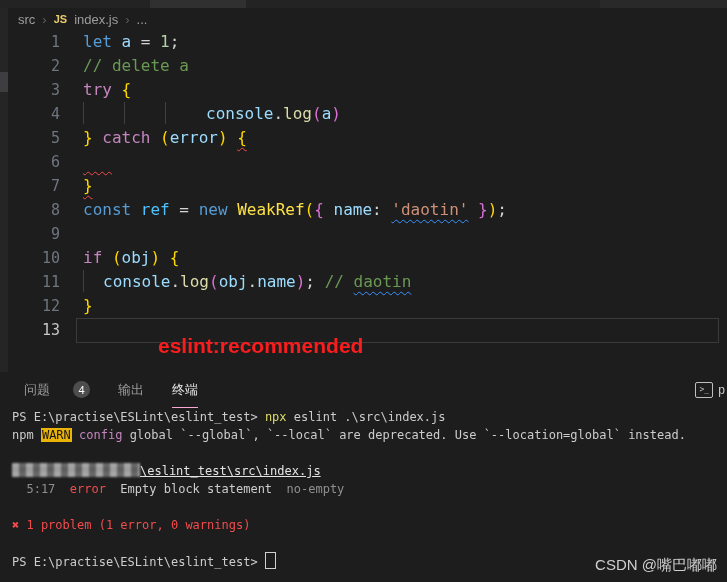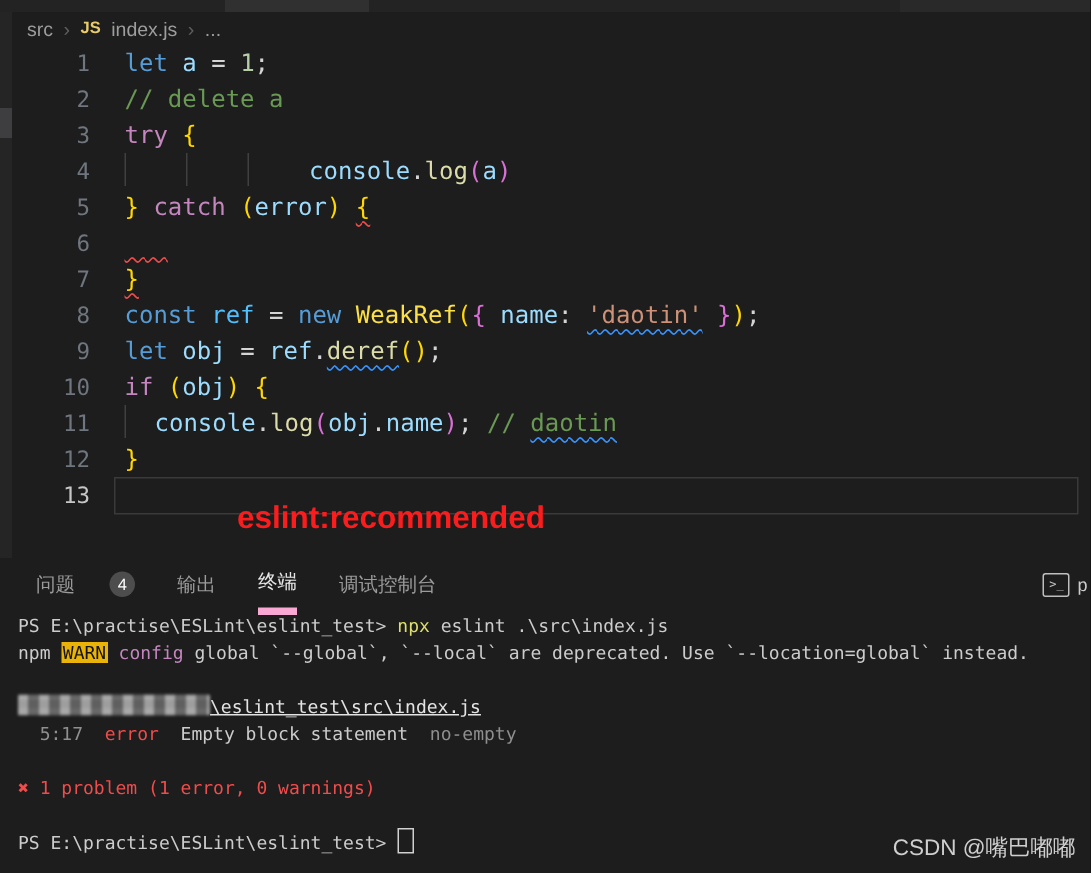--- a/index.html
+++ b/index.html
@@ -45,21 +45,21 @@
   
   .annotation{position:absolute;left:158px;top:334px;color:#fb1d1d;font-size:21px;font-weight:700;
     font-family:"Liberation Sans",sans-serif;}
 
   
   .panel{position:absolute;top:372px;left:0;right:0;bottom:0;background:#1d1d1d;}
   .tab-bar{position:relative;height:36px;display:flex;align-items:center;padding-left:24px;
     gap:28px;font-size:13px;color:#9b9b9b;}
   .tab{display:flex;align-items:center;gap:23px;height:34px;line-height:34px;cursor:pointer;
     border-bottom:1px solid transparent;}
-  .tab.active{color:#e7e7e7;border-bottom:5px solid #f9a8d4;text-align:center;}
+  .tab.active{color:#e7e7e7;border-bottom:1px solid #f9a8d4;text-align:center;}
   .badge{background:#4d4d4d;color:#fff;border-radius:50%;width:17px;height:17px;font-size:11px;
     display:flex;align-items:center;justify-content:center;}
   .panel-right{position:absolute;right:2px;top:10px;display:flex;align-items:center;gap:5px;
     color:#cccccc;font-size:12px;}
   .term-icon{width:16px;height:14px;border:1px solid #bfbfbf;border-radius:2px;
     font-family:"DejaVu Sans Mono",monospace;font-size:8px;line-height:13px;text-align:center;
     color:#bfbfbf;}
 
   
   .terminal{position:absolute;top:36px;left:0;right:0;bottom:0;padding-left:12px;
@@ -132,21 +132,20 @@
         <div class="code-line">
           <span class="ln">7</span>
           <span class="line-content"><span class="tk-b1 sq-red">}</span></span>
         </div>
         <div class="code-line">
           <span class="ln">8</span>
           <span class="line-content"><span class="tk-kw">const</span><span class="tk-plain"> </span><span class="tk-cref">ref</span><span class="tk-plain"> = </span><span class="tk-kw">new</span><span class="tk-plain"> </span><span class="tk-cls">WeakRef</span><span class="tk-b1">(</span><span class="tk-b2">{</span><span class="tk-plain"> </span><span class="tk-var">name</span><span class="tk-plain">: </span><span class="tk-str sq-blue">'daotin'</span><span class="tk-plain"> </span><span class="tk-b2">}</span><span class="tk-b1">)</span><span class="tk-plain">;</span></span>
         </div>
         <div class="code-line">
           <span class="ln">9</span>
-          <span class="line-content"><span class="tk-kw">let</span><span class="tk-plain"> </span><span class="tk-var">obj</span><span class="tk-plain"> = </span><span class="tk-var">ref</span><span class="tk-plain">.</span><span class="tk-fn sq-blue">deref</span><span class="tk-b1">(</span><span class="tk-b1">)</span><span class="tk-plain">;</span></span>
         </div>
         <div class="code-line">
           <span class="ln">10</span>
           <span class="line-content"><span class="tk-ctrl">if</span><span class="tk-plain"> </span><span class="tk-b1">(</span><span class="tk-var">obj</span><span class="tk-b1">)</span><span class="tk-plain"> </span><span class="tk-b1">{</span></span>
         </div>
         <div class="code-line">
           <span class="ln">11</span>
           <span class="line-content"><span class="tk-guide" style="width: 19px;"></span><span class="tk-var">console</span><span class="tk-plain">.</span><span class="tk-fn">log</span><span class="tk-b2">(</span><span class="tk-var">obj</span><span class="tk-plain">.</span><span class="tk-var">name</span><span class="tk-b2">)</span><span class="tk-plain">;</span><span class="tk-plain"> </span><span class="tk-cmt">// </span><span class="tk-cmt sq-blue">daotin</span></span>
         </div>
         <div class="code-line">
@@ -167,23 +166,20 @@
       <div id="panel-tabs" style="display:flex;gap:28px;height:100%;align-items:center;">
           <div class="tab">
             <span>问题</span>
             <span class="badge">4</span>
           </div>
           <div class="tab">
             <span>输出</span>
           </div>
           <div class="tab active">
             <span>终端</span>
-          </div>
-          <div class="tab">
-            <span>调试控制台</span>
           </div>
         </div>
       <div class="panel-right">
         <span class="term-icon">&gt;_</span>
         <span>p</span>
       </div>
     </div>
     <div class="terminal">
       <div id="terminal-lines">
           <div class="trm-line"><span class="tt-w">PS E:\practise\ESLint\eslint_test&gt; </span><span class="tt-y">npx</span><span class="tt-w"> eslint .\src\index.js</span></div>

